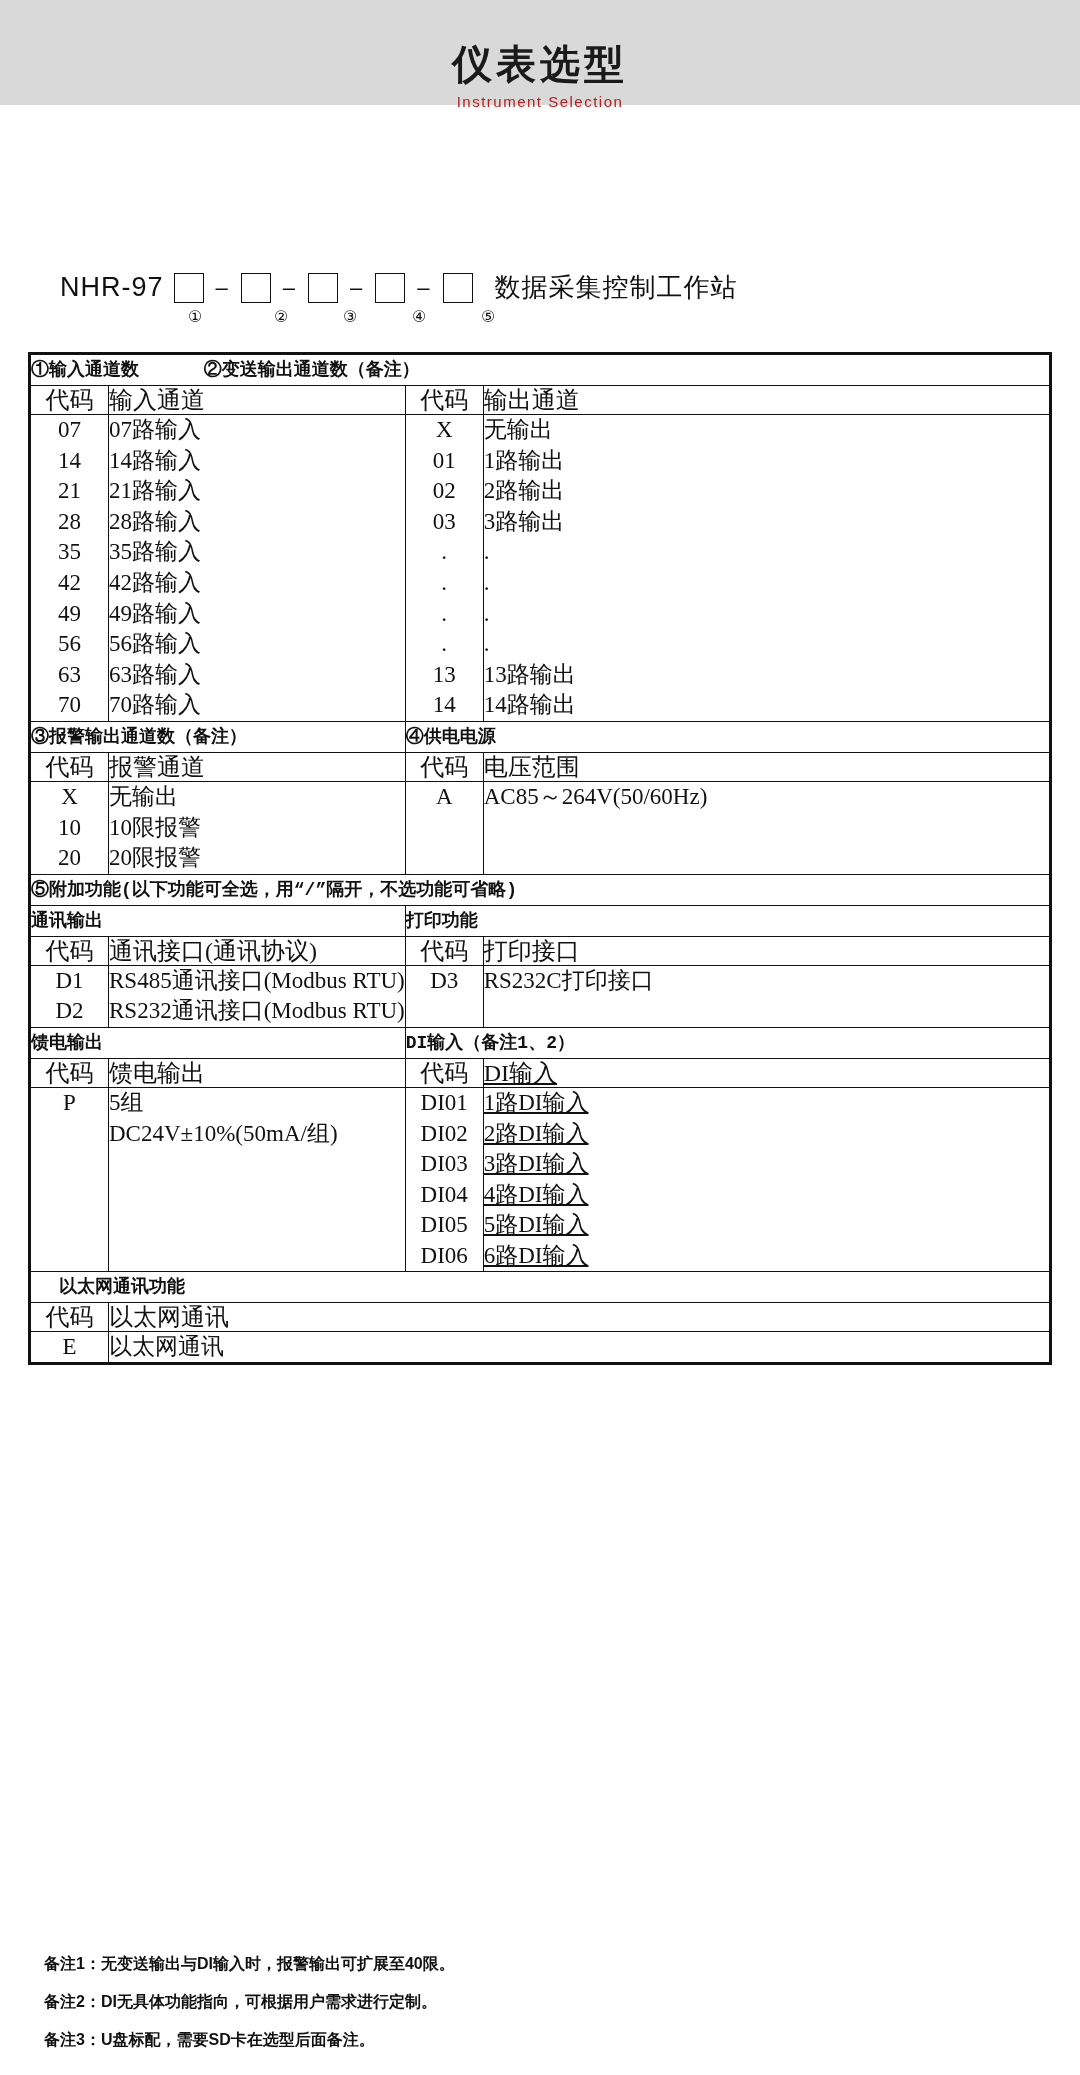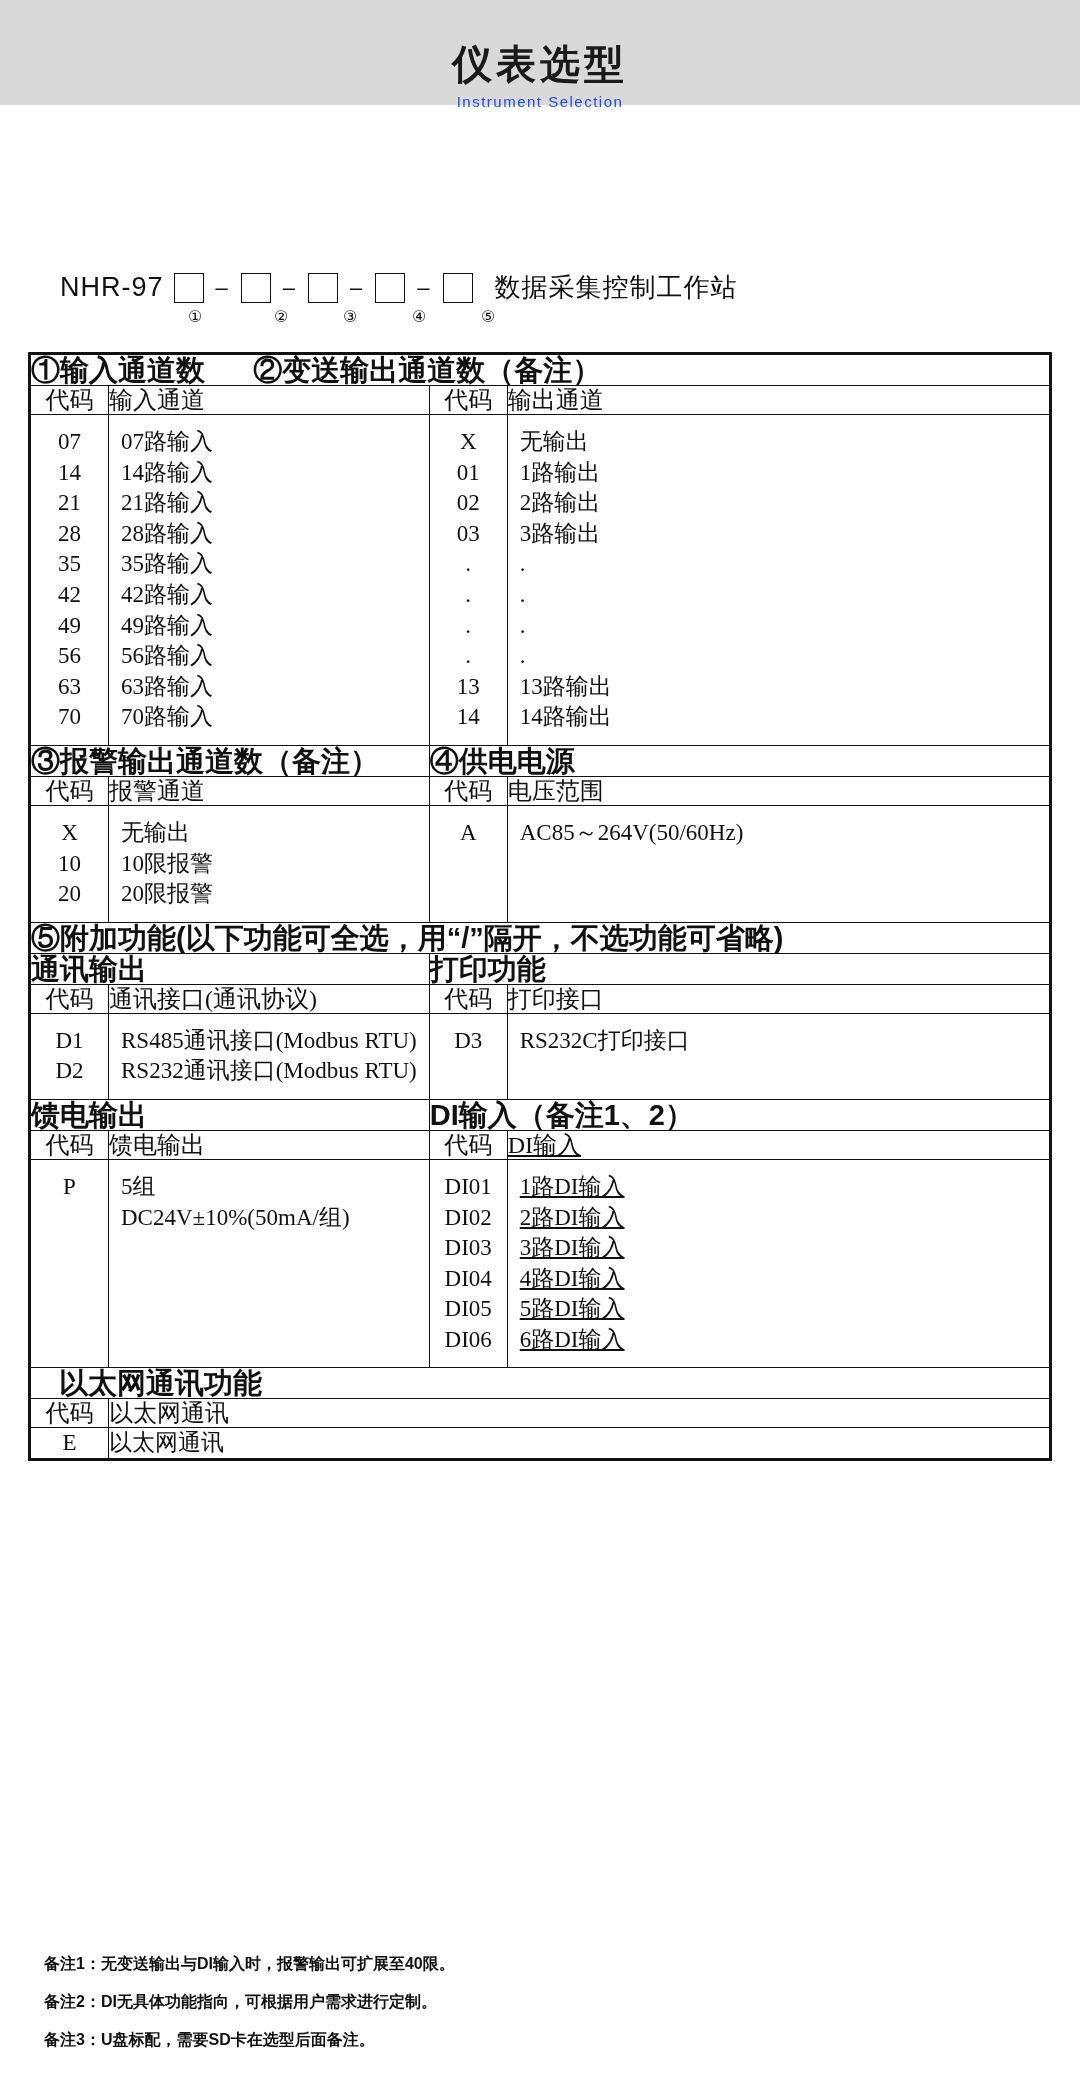--- a/index.html
+++ b/index.html
@@ -26,21 +26,21 @@
     font-size:40px;
     letter-spacing:4px;
     color:#1a1a1a;
     line-height:46px;
     margin-top:39px;
   }
   .header .en {
     font-family:"Liberation Sans","DejaVu Sans",sans-serif;
     font-size:15px;
     letter-spacing:1.5px;
-    color:#1d4ed8;
+    color:#b91c1c;
     margin-top:6px;
   }
   
   .model {
     position:absolute;
     left:60px; top:230px;
     width:960px;
     height:70px;
     margin-top:40px;
   }
@@ -81,41 +81,41 @@
     border:2px solid #111;
     border-collapse:collapse;
   }
   table.sel { border-collapse:collapse; width:100%; }
   table.sel td, table.sel th {
     border:1.5px solid #111;
     padding:0;
     vertical-align:top;
   }
   .sec-title {
-    font-family:Liberation Sans, sans-serif;
+    font-family:Liberation Mono, monospace;
     font-weight:bold;
-    font-size:29px;
+    font-size:18px;
     padding:9px 12px 9px 14px;
     line-height:30px;
     white-space:nowrap;
     margin-left:43px;
   }
   .hdr {
     font-size:24px;
     padding:6px 10px 6px 12px;
     line-height:28px;
     white-space:nowrap;
   }
   .cell {
     font-size:23px;
     line-height:30px;
     padding:5px 10px 5px 12px;
   }
   .nowrap { white-space:nowrap; }
-  .rowlist { list-style:none; margin:12px; padding:0; }
+  .rowlist { list-style:none; margin:0; padding:0; }
   .rowlist li { line-height:30.6px; height:30.6px; }
   .ctr { text-align:center; }
   .pad-l { padding-left:16px;text-decoration:underline; }
   
   .notes {
     position:absolute;
     left:44px; top:1945px;
     width:1000px;
     font-family:"Liberation Sans","DejaVu Sans",sans-serif;
     font-size:16px;

